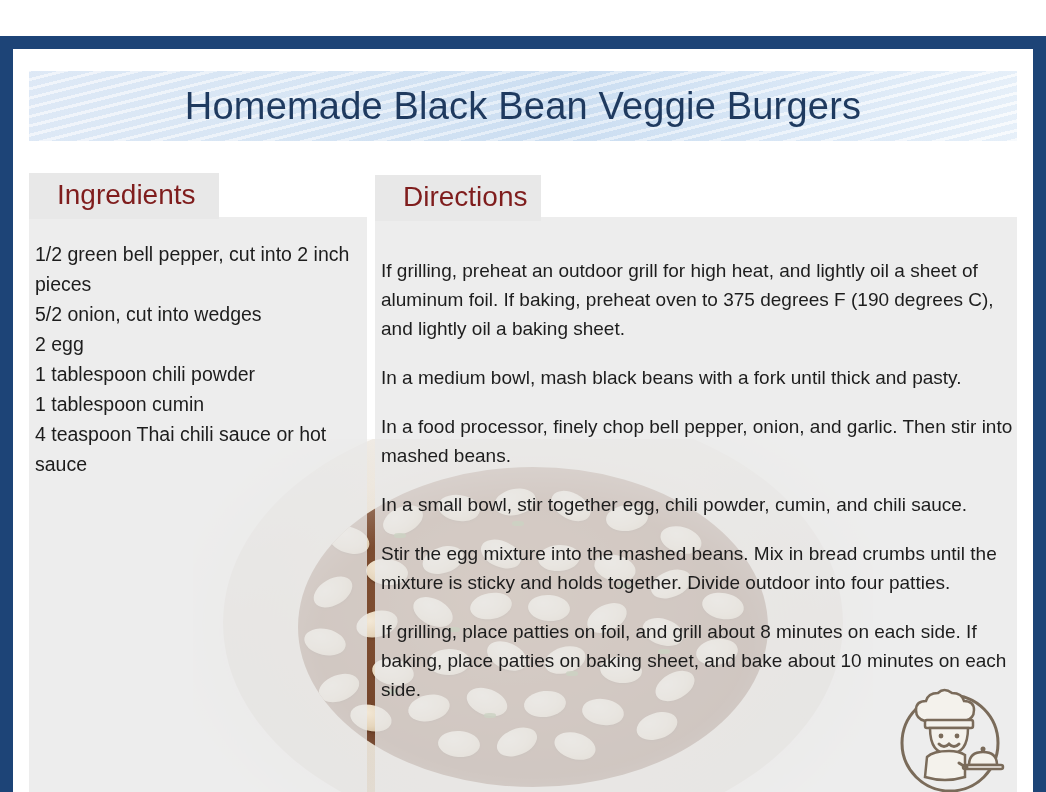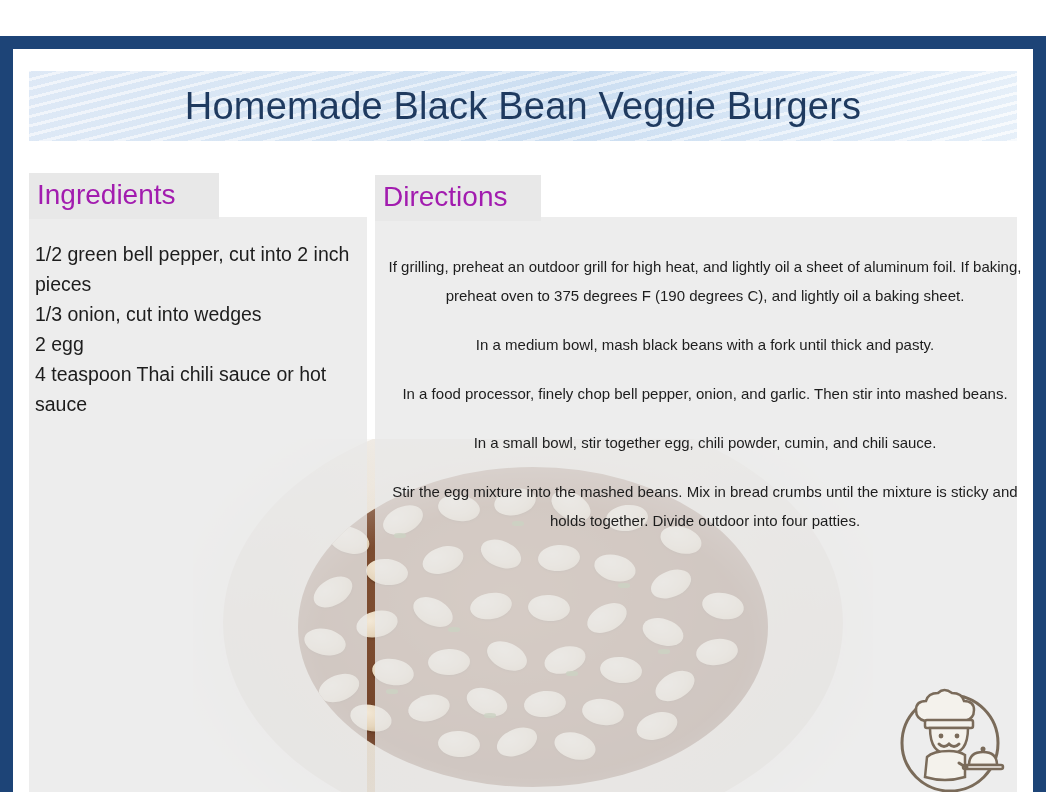--- a/index.html
+++ b/index.html
@@ -145,24 +145,24 @@
   .panel.directions {
     left: 362px;
     top: 168px;
     width: 642px;
     height: 596px;
   }
 
   .section-head {
     position: absolute;
     background: #e8e8e8;
-    color: #a21caf;
+    color: #7f1d1d;
     font-size: 28px;
     line-height: 44px;
-    padding: 0 8px;
+    padding: 0 28px;
     box-sizing: border-box;
     white-space: nowrap;
   }
   .section-head.ingredients {
     left: 16px;
     top: 124px;
     width: 190px;
     height: 46px;
   }
   .section-head.directions {
@@ -182,23 +182,22 @@
     width: 330px;
     font-size: 19.5px;
     line-height: 30px;
   }
   .ing-item { white-space: normal; }
 
   .dir-list {
     left: 368px;
     top: 188px;
     width: 648px;
-    font-size: 15px;
+    font-size: 19px;
     line-height: 29px;
-    text-align: center;
   }
   .dir-step { margin-bottom: 20px; }
   .dir-step:last-child { margin-bottom: 0; }
 
   
   .chef-logo {
     position: absolute;
     right: 22px;
     bottom: 20px;
     width: 122px;
@@ -272,31 +271,34 @@
     </div>
 
     <div class="panel ingredients"></div>
     <div class="panel directions"></div>
 
     <div class="section-head ingredients">Ingredients</div>
     <div class="section-head directions">Directions</div>
 
     <div class="panel-body ing-list">
       <div class="ing-item">1/2 green bell pepper, cut into 2 inch pieces</div>
-      <div class="ing-item">1/3 onion, cut into wedges</div>
+      <div class="ing-item">5/2 onion, cut into wedges</div>
       <div class="ing-item">2 egg</div>
+      <div class="ing-item">1 tablespoon chili powder</div>
+      <div class="ing-item">1 tablespoon cumin</div>
       <div class="ing-item">4 teaspoon Thai chili sauce or hot sauce</div>
     </div>
 
     <div class="panel-body dir-list">
       <p class="dir-step">If grilling, preheat an outdoor grill for high heat, and lightly oil a sheet of aluminum foil. If baking, preheat oven to 375 degrees F (190 degrees C), and lightly oil a baking sheet.</p>
       <p class="dir-step">In a medium bowl, mash black beans with a fork until thick and pasty.</p>
       <p class="dir-step">In a food processor, finely chop bell pepper, onion, and garlic. Then stir into mashed beans.</p>
       <p class="dir-step">In a small bowl, stir together egg, chili powder, cumin, and chili sauce.</p>
       <p class="dir-step">Stir the egg mixture into the mashed beans. Mix in bread crumbs until the mixture is sticky and holds together. Divide outdoor into four patties.</p>
+      <p class="dir-step">If grilling, place patties on foil, and grill about 8 minutes on each side. If baking, place patties on baking sheet, and bake about 10 minutes on each side.</p>
     </div>
 
     <div class="chef-logo">
       <svg viewBox="0 0 122 108" width="122" height="108" xmlns="http://www.w3.org/2000/svg">
         <circle cx="61" cy="56" r="48" fill="none" stroke="#6b5a46" stroke-width="3"></circle>
 
         <path d="M36 34 q-9 -2 -9 -11 q0 -9 10 -9 q2 -8 12 -8 q6 -6 14 0 q10 0 12 8 q10 0 10 9 q0 9 -9 11 z" fill="#f6f3ec" stroke="#6b5a46" stroke-width="2.5"></path>
         <rect x="36" y="33" width="48" height="8" rx="2" fill="#f6f3ec" stroke="#6b5a46" stroke-width="2.5"></rect>
 
         <path d="M41 41 q0 26 19 26 q19 0 19 -26 z" fill="#f6f3ec" stroke="#6b5a46" stroke-width="2.5"></path>

